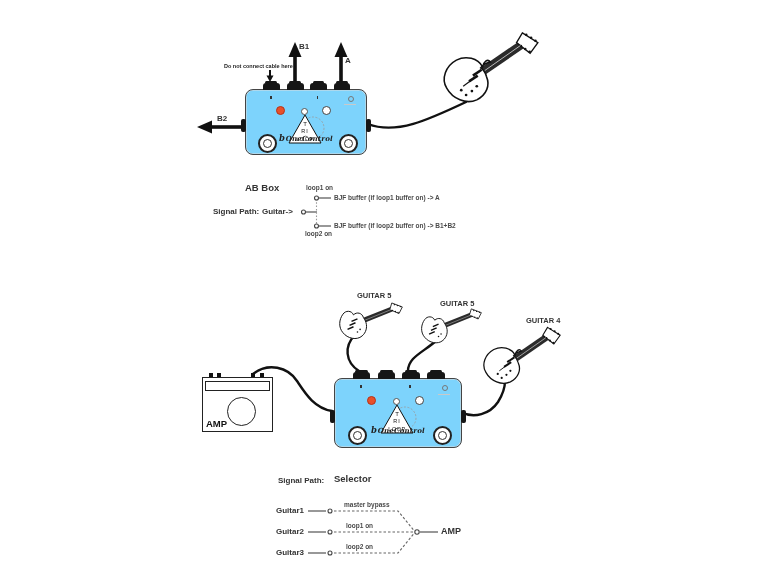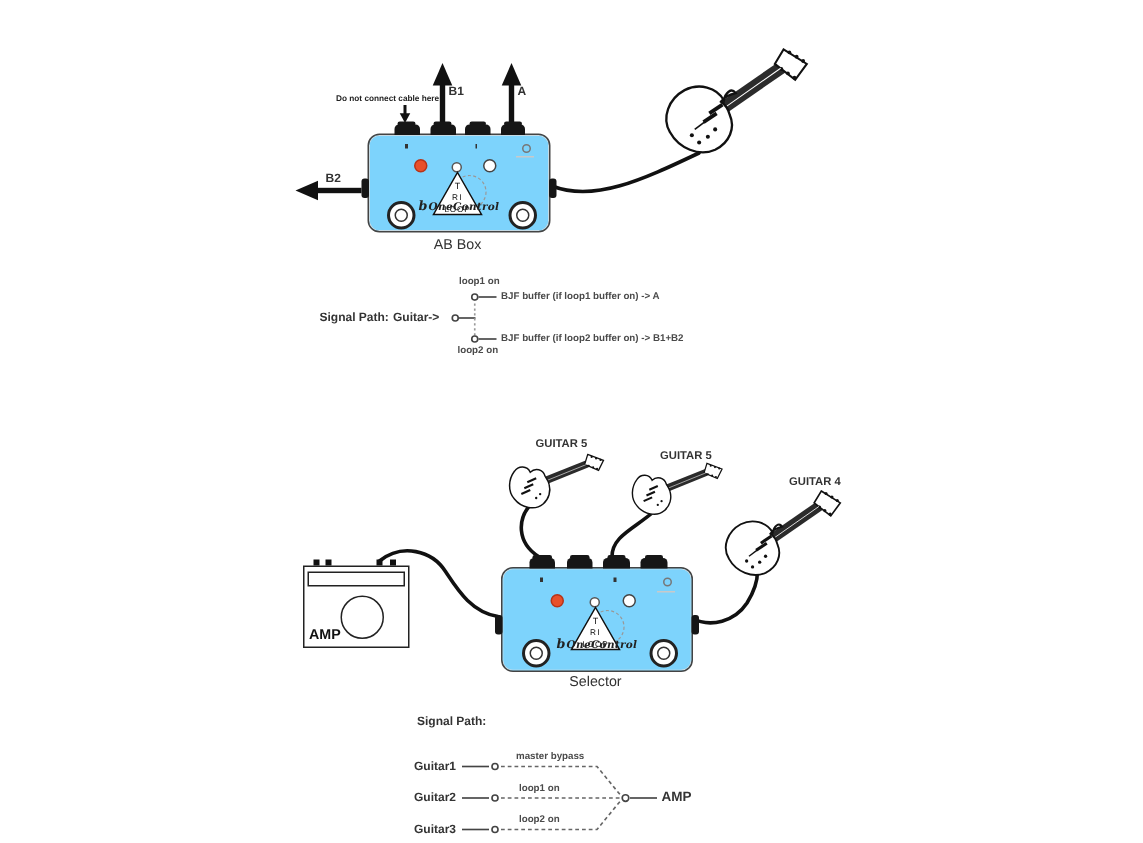--- a/index.html
+++ b/index.html
@@ -4,21 +4,21 @@
 <style>
   html,body{margin:0;padding:0;background:#fff;}
   .canvas{position:relative;width:762px;height:562px;background:#fff;overflow:hidden;
           font-family:"Liberation Sans",sans-serif;color:#333;}
   .abs{position:absolute;}
   .lbl{position:absolute;white-space:nowrap;color:#333;line-height:1;}
   .title{position:absolute;left:0;top:4px;width:100%;text-align:center;
          font-size:21px;font-weight:bold;letter-spacing:1px;color:#b7dbe3;}
   .b8{font-size:8px;font-weight:bold;}
   .b75{font-size:7.5px;font-weight:bold;}
-  .cap{font-size:9.5px;font-weight:normal;text-align:center;}
+  .cap{font-size:9.5px;font-weight:bold;margin-top:24px;}
   .small{font-size:6.5px;font-weight:bold;color:#4a4a4a;}
   .note{font-size:5.5px;font-weight:bold;color:#222;}
   .out{font-size:9px;font-weight:bold;}
 
   
   .pedal{position:absolute;background:#7dd3fc;border:1.5px solid #444;border-radius:8px;
          box-shadow:0 0 0 0.5px #ddd inset;}
   .jack{position:absolute;top:-7px;height:7px;width:14%;background:#161616;border-radius:3px 3px 0 0;}
   .jack:after{content:"";position:absolute;left:15%;right:15%;top:-2px;height:3px;background:#161616;border-radius:2px;}
   .sidejack{position:absolute;width:5px;height:13px;background:#161616;border-radius:2px;}
@@ -174,21 +174,21 @@
       <text x="19" y="20" text-anchor="middle" font-size="5.5" letter-spacing="1" fill="#111">RI</text>
       <text x="19" y="28" text-anchor="middle" font-size="5.5" letter-spacing="0.5" fill="#111">LOOP</text>
     </svg>
     <div class="brand"><span class="bp">b</span><span>OneControl</span></div>
     <div class="fsw" style="left:calc(16.5% - 8px)"></div>
     <div class="fsw" style="left:calc(84.5% - 8px)"></div>
   </div>
   <div class="lbl cap" style="left:245px;top:159px;width:120px">AB Box</div>
 
   <div class="lbl note" style="left:224px;top:64px">Do not connect cable here</div>
-  <div class="lbl b8" style="left:299px;top:57px">B1</div>
+  <div class="lbl b8" style="left:299px;top:43px">B1</div>
   <div class="lbl b8" style="left:345px;top:57px">A</div>
   <div class="lbl b8" style="left:217px;top:115px">B2</div>
 
   <div class="lbl b8" style="left:213px;top:208px">Signal Path:</div>
   <div class="lbl b8" style="left:262px;top:208px">Guitar-&gt;</div>
   <div class="lbl small" style="left:306px;top:185px">loop1 on</div>
   <div class="lbl small" style="left:334px;top:194.5px">BJF buffer (if loop1 buffer on) -&gt; A</div>
   <div class="lbl small" style="left:334px;top:222.5px">BJF buffer (if loop2 buffer on) -&gt; B1+B2</div>
   <div class="lbl small" style="left:305px;top:231px">loop2 on</div>
 

